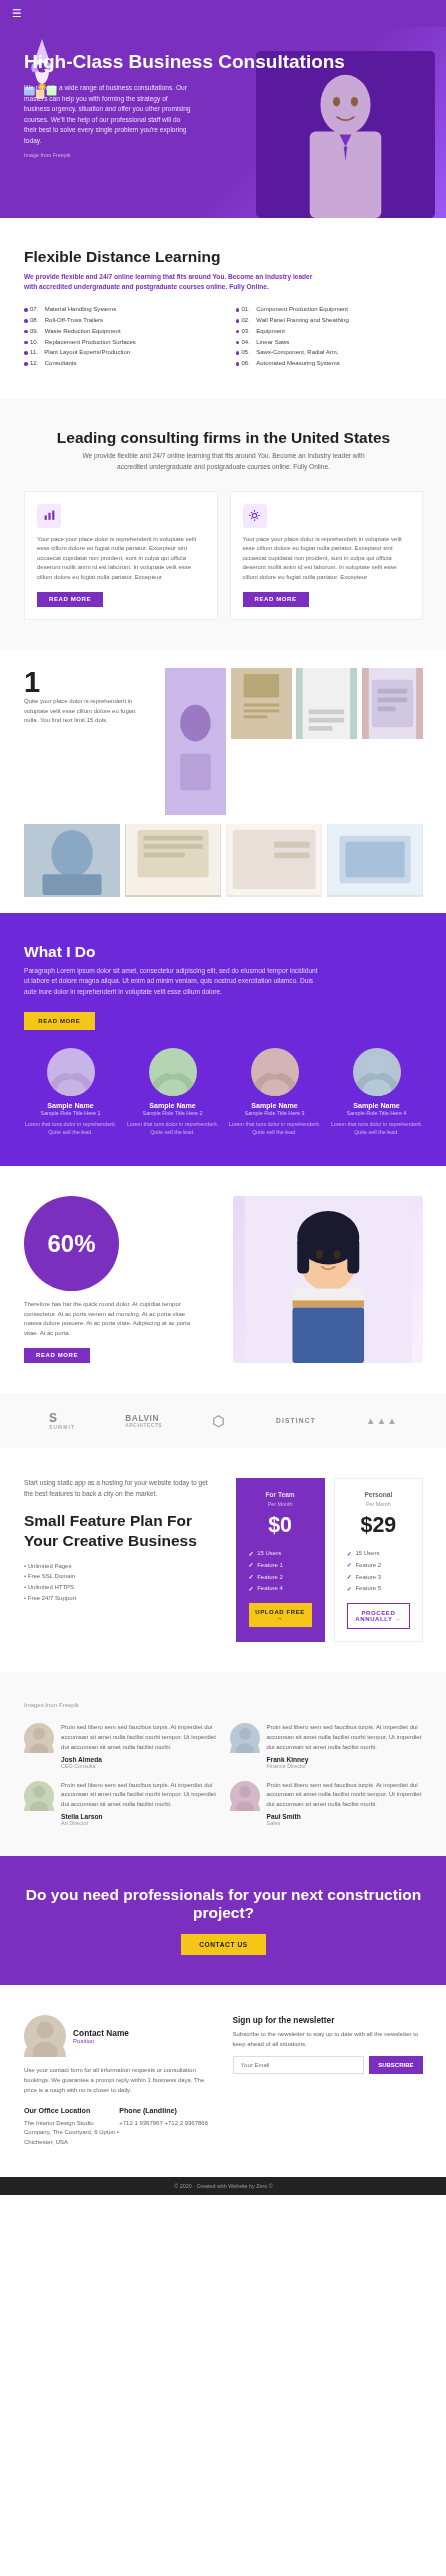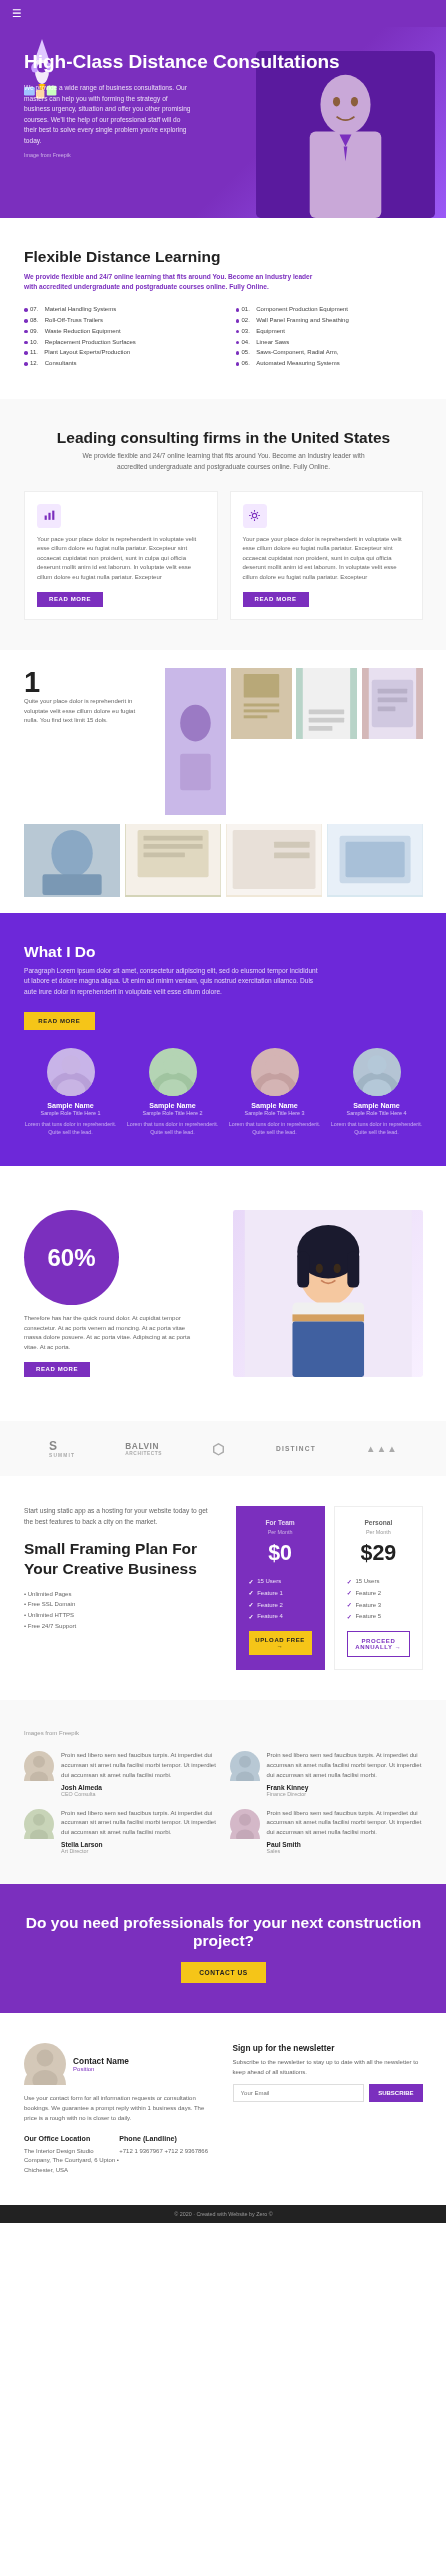--- a/index.html
+++ b/index.html
@@ -70,21 +70,21 @@
     .team-avatar { width: 48px; height: 48px; border-radius: 50%; margin: 0 auto 6px; overflow: hidden; display: flex; align-items: center; justify-content: center; font-size: 16.7px; }
     .team-avatar.av1 { background: #c8b4e8; }
     .team-avatar.av2 { background: #b4d4b4; }
     .team-avatar.av3 { background: #d4b4b4; }
     .team-avatar.av4 { background: #b4c4d4; }
     .team-card .name { color: #fff; font-size: 7.1px; font-weight: 700; }
     .team-card .role { color: rgba(255,255,255,0.7); font-size: 5.4px; }
     .team-card .desc { color: rgba(255,255,255,0.6); font-size: 5.4px; line-height: 1.5; margin-top: 3.6px; }
 
     
-    .section-sixty { padding: 44px 24px; background: #fff; display: flex; align-items: center; gap: 18px; }
+    .section-sixty { padding: 30px 24px; background: #fff; display: flex; align-items: center; gap: 18px; }
     .sixty-left { flex: 1; }
     .sixty-circle { width: 95px; height: 95px; border-radius: 50%; background: #7b2fbe; display: flex; flex-direction: column; align-items: center; justify-content: center; margin-bottom: 9px; }
     .sixty-circle .pct { color: #fff; font-size: 24px; font-weight: 900; }
     .sixty-left p { font-size: 6px; color: #666; line-height: 1.6; max-width: 167px; margin-bottom: 9px; }
     .sixty-right { flex: 1; }
     .person-img-placeholder { width: 100%; height: 167px; background: linear-gradient(135deg, #e8d8f8, #f8f0ff); border-radius: 2.4px; display: flex; align-items: center; justify-content: center; overflow: hidden; }
     .person-svg { width: 100%; height: 100%; }
 
     
     .section-logos { padding: 18px 24px; background: #f9f9f9; display: flex; align-items: center; justify-content: space-around; }
@@ -176,21 +176,21 @@
       <ellipse cx="40" cy="58" rx="8" ry="8" fill="#7b2fbe"></ellipse>
       <polygon points="34,85 40,110 46,85" fill="#ff8c00" opacity="0.8"></polygon>
       <polygon points="36,85 40,100 44,85" fill="#ffcc00" opacity="0.9"></polygon>
 
       <rect x="10" y="90" width="18" height="14" fill="#a0c4ff" rx="2"></rect>
       <rect x="30" y="95" width="14" height="14" fill="#ffd6a5" rx="2"></rect>
       <rect x="48" y="88" width="16" height="16" fill="#caffbf" rx="2"></rect>
     </svg>
   </div>
   <div class="hero-text">
-    <h1>High-Class Distance Consultations</h1>
+    <h1>High-Class Business Consultations</h1>
     <p>We provide a wide range of business consultations. Our masters can help you with forming the strategy of business urgency, situation and offer you other promising courses. We'll the help of our professional staff will do their best to solve every single problem you're exploring today.</p>
     <p class="hero-credit">Image from Freepik</p>
   </div>
   <div class="hero-image">
     <svg width="179" height="167" viewBox="0 0 300 280" xmlns="http://www.w3.org/2000/svg">
       <rect width="300" height="280" fill="#5a1a9e" rx="8"></rect>
 
       <ellipse cx="150" cy="90" rx="42" ry="50" fill="#c9a8d8"></ellipse>
       <rect x="90" y="135" width="120" height="145" fill="#c9a8d8" rx="10"></rect>
 
@@ -439,21 +439,21 @@
     <div style="font-size:6.6px;font-weight:900;color:#888;letter-spacing:1.2px;">DISTINCT</div>
   </div>
   <div class="logo-item">
     <div style="font-size:9.5px;color:#aaa;">▲▲▲</div>
   </div>
 </section>
 
 <section class="section-pricing">
   <div class="pricing-left">
     <p class="intro-text">Start using static app as a hosting for your website today to get the best features to back a city on the market.</p>
-    <h2>Small Framing Plan For Your Creative Business</h2>
+    <h2>Small Feature Plan For Your Creative Business</h2>
     <div style="margin-top:9px;font-size:6px;color:#666;line-height:1.8;">
       <div>• Unlimited Pages</div>
       <div>• Free SSL Domain</div>
       <div>• Unlimited HTTPS</div>
       <div>• Free 24/7 Support</div>
     </div>
   </div>
   <div class="pricing-cards">
 
     <div class="pricing-card featured">

